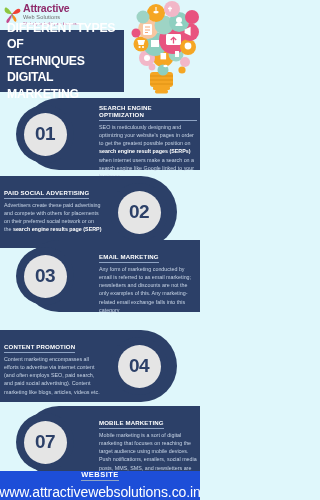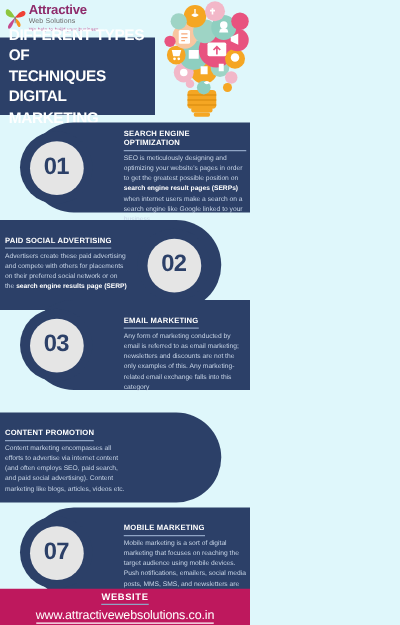--- a/index.html
+++ b/index.html
@@ -57,29 +57,29 @@
     color:#ffffff; font-size:6.1px; font-weight:bold; letter-spacing:0.15px;
     padding-bottom:1.5px; margin-bottom:2px; border-bottom:1px solid #8fa4c4;
     display:inline-block;
   }
   .sec-body { color:#c7d4e6; font-size:5.35px; line-height:1.55; }
   .sec-body b { color:#ffffff; font-weight:bold; }
 
   
   .footer {
     position:absolute; left:0; bottom:0; width:200px; height:29px;
-    background:#be185d; display:flex; flex-direction:column;
+    background:#1d4ed8; display:flex; flex-direction:column;
     align-items:center; justify-content:center;
   }
   .footer-label {
     color:#ffffff; font-size:7.5px; font-weight:bold; letter-spacing:0.5px;
     border-bottom:1px solid #8fa4c4; padding-bottom:1px;
   }
   .footer-url {
-    color:#ffffff; font-size:10px; margin-top:3px; letter-spacing:-0.1px;
+    color:#ffffff; font-size:14px; margin-top:3px; letter-spacing:-0.1px;
     border-bottom:1px solid #ffffff; padding-bottom:0px;
   }
 </style>
 </head>
 <body>
 
 <div class="page">
 
   <div class="header">
 
@@ -199,20 +199,25 @@
     <div class="content at-right">
       <div class="sec-title">EMAIL MARKETING</div>
       <div class="sec-body">
         <span>Any form of marketing conducted by email is referred to as email marketing; newsletters and discounts are not the only examples of this. Any marketing-related email exchange falls into this category</span>
       </div>
     </div>
   </div>
 
   <div class="section" style="top:330px;">
     <div class="panel left"></div>
+    <div class="circle on-right">
+      <div class="circle-inner">
+        <span class="circle-num">04</span>
+      </div>
+    </div>
     <div class="content at-left">
       <div class="sec-title">CONTENT PROMOTION</div>
       <div class="sec-body">
         <span>Content marketing encompasses all efforts to advertise via internet content (and often employs SEO, paid search, and paid social advertising). Content marketing like blogs, articles, videos etc.</span>
       </div>
     </div>
   </div>
 
   <div class="section" style="top:406px;">
     <div class="panel right"></div>

